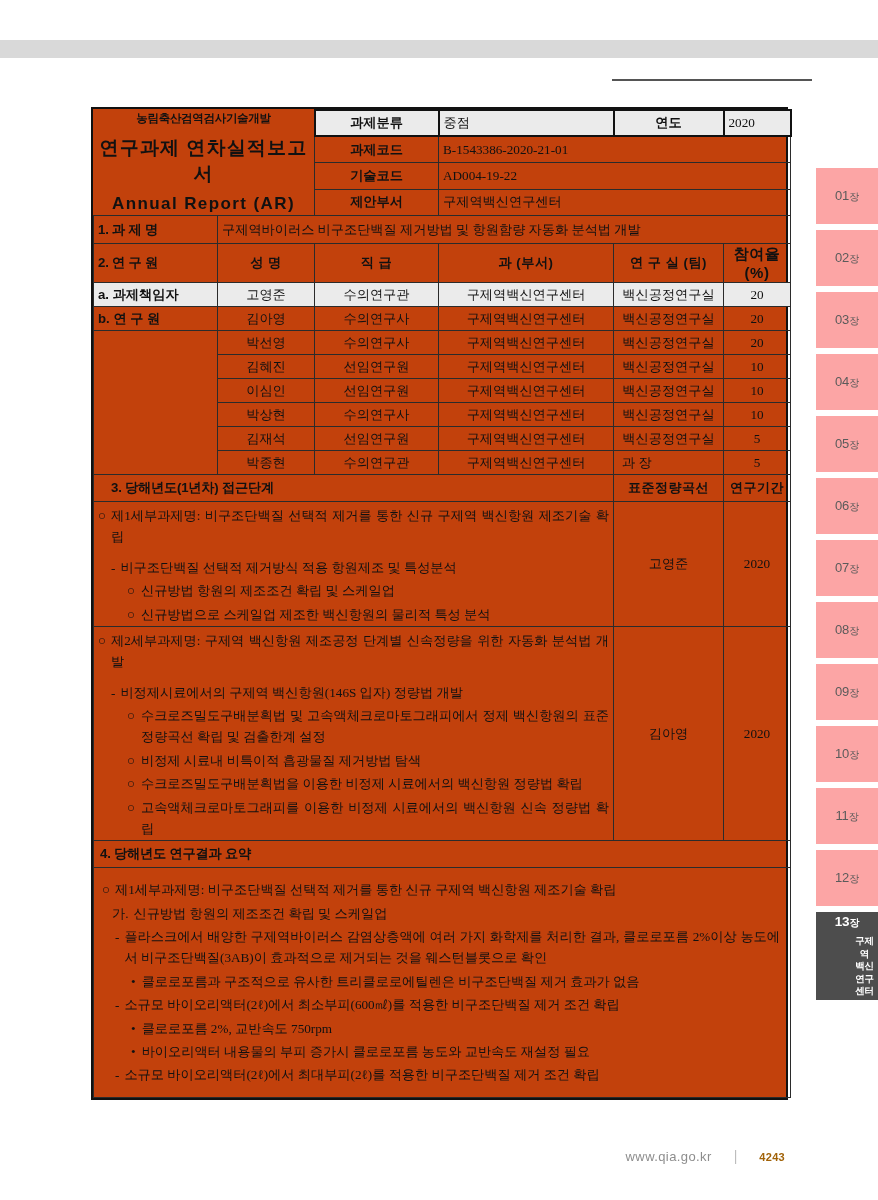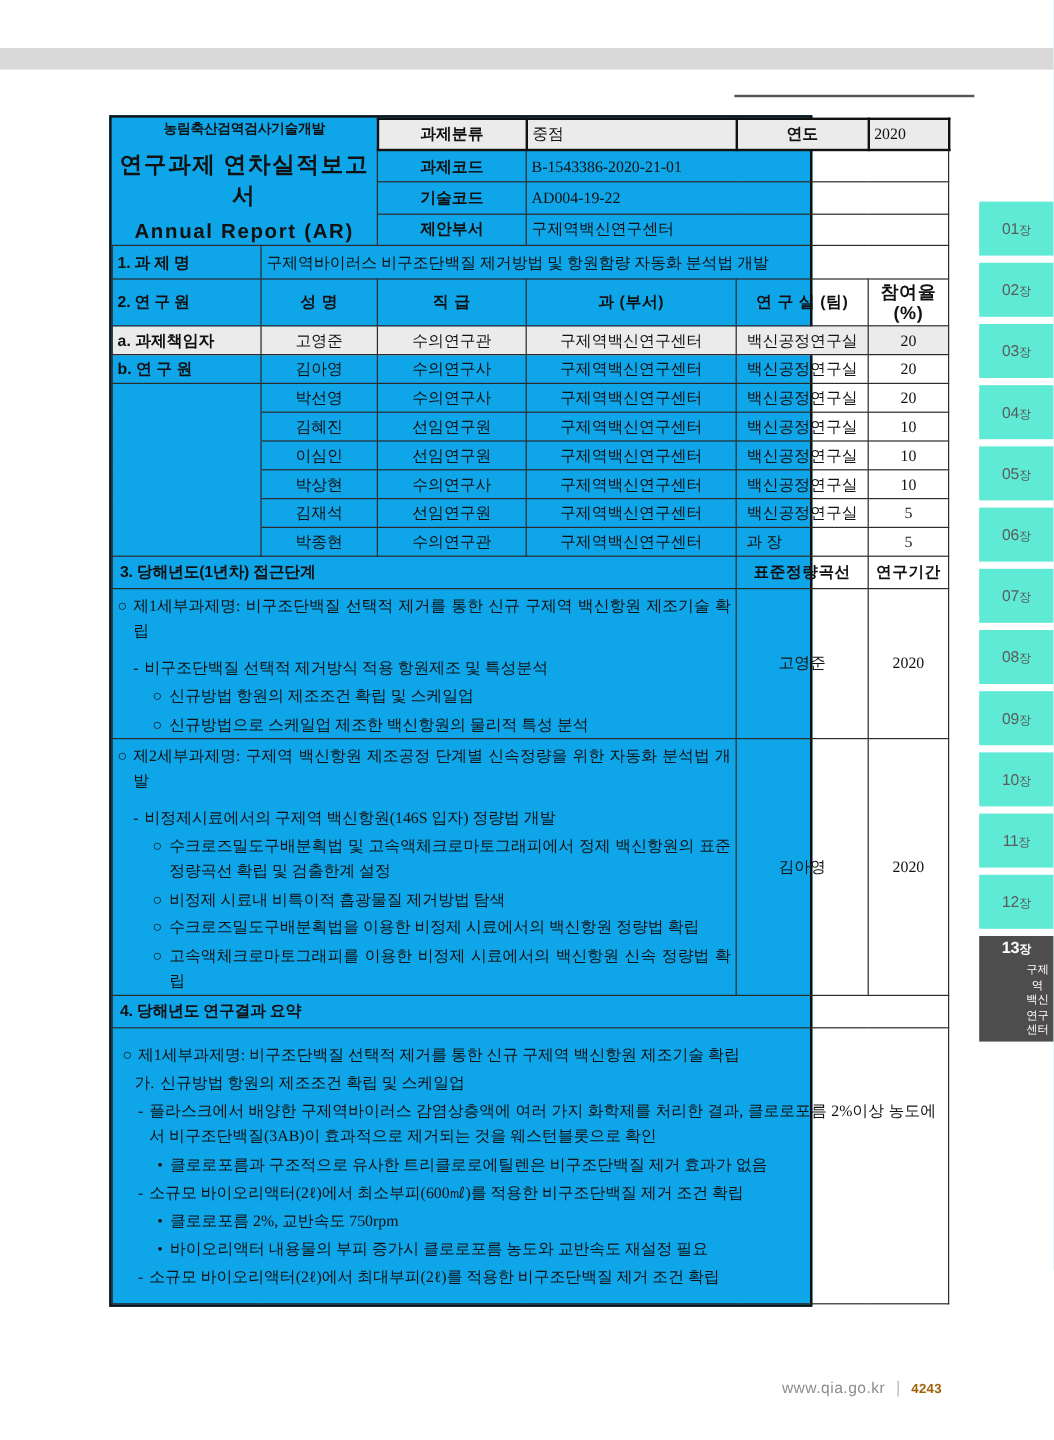--- a/index.html
+++ b/index.html
@@ -32,23 +32,23 @@
     font-family: "Liberation Sans", "DejaVu Sans", sans-serif;
     font-size: 13.5px; font-weight: 700; color: #2a2a2a; letter-spacing: 0.5px;
   }
   .runhead-rule {
     position: absolute; top: 79px; left: 612px; width: 200px; height: 2px;
     background: #555;
   }
 
   
   .doc {
-    position: absolute; left: 91px; top: 96px; width: 586px;
+    position: absolute; left: 91px; top: 107px; width: 697px;
     border: 2.2px solid #111;
-    background: #0ea5e9;
+    background: #c2410c;
   }
   table.tbl { width: 100%; border-collapse: collapse; table-layout: fixed; }
   table.tbl td {
     border: 1px solid #2b2b2b;
     padding: 1px 4px;
     font-size: 13.2px;
     color: #111;
     vertical-align: middle;
   }
 
@@ -83,37 +83,37 @@
   .lvl2 { display:flex; gap:6px; margin-left:29px; margin-top:2px; }
   .txt { flex:1 1 auto; }
   .just { text-align: justify; text-align-last: left; }
   .ga { margin-left: 10px; display:flex; gap:5px; margin-top:2px; }
 
   .owner { text-align:center; font-size:14px; vertical-align: top; padding-top: 9px; }
 
   
   .tabs { position: absolute; right: 0; top: 168px; width: 62px; }
   .tab {
-    width: 62px; height: 45px; margin-bottom: 6px;
-    background: #5eead4;
+    width: 62px; height: 56px; margin-bottom: 6px;
+    background: #fca5a5;
     display:flex; flex-direction:column; align-items:center; justify-content:center;
     font-family: "Liberation Sans","DejaVu Sans",sans-serif;
     font-size: 13px; color: #5b5b5b; letter-spacing: -0.2px;
   }
   .tab .jang { font-size: 10px; }
   .tab.active {
     background: #4d4d4d; color: #ffffff; height: 88px;
   }
   .tab.active .num { font-size: 13.5px; font-weight: 700; }
-  .tab.active .sub { font-size: 9.5px; line-height: 1.33; margin-top: 5px; text-align:center; font-weight:400;margin-left:35px; }
+  .tab.active .sub { font-size: 9.5px; line-height: 1.33; margin-top: 5px; text-align:center; font-weight:700;margin-left:35px; }
 
   
   .footer {
     position: absolute; bottom: 36px; right: 93px;
-    display: flex; align-items: baseline; gap: 9px;
+    display: flex; align-items: baseline; gap: 22px;
     font-family: "Liberation Sans","DejaVu Sans",sans-serif;
   }
   .footer .url { font-size: 13px; color: #8d8d8d; letter-spacing: 0.4px; }
   .footer .bar { color: #bdbdbd; font-size: 14px; }
   .footer .pg { font-size: 11px; font-weight: 700; color: #a16207; letter-spacing: 0.3px; }
 </style>
 </head>
 <body>
 
 <div class="page">
@@ -238,21 +238,21 @@
       <tr>
             <td style="height:24px;border-top:none"></td>
         <td class="nm">박종현</td>
         <td class="nm">수의연구관</td>
         <td class="nm">구제역백신연구센터</td>
         <td class="nm" style="text-align:left;padding-left:8px">과           장</td>
         <td class="pct">5</td>
           </tr>
 
       <tr>
-        <td class="s3head" colspan="4" style="height:27px;padding-left:6px">3. 당해년도(1년차) 접근단계</td>
+        <td class="s3head" colspan="4" style="height:27px;padding-left:17px">3. 당해년도(1년차) 접근단계</td>
         <td class="colhdr" style="font-size:13px">표준정량곡선</td>
         <td class="colhdr" style="font-size:13px">연구기간</td>
       </tr>
 
       <tr>
         <td class="body-cell" colspan="4">
           <div class="lvl0">
             <span class="mk">○</span>
             <span class="txt just">제1세부과제명: 비구조단백질 선택적 제거를 통한 신규 구제역 백신항원 제조기술 확립</span>
           </div>

